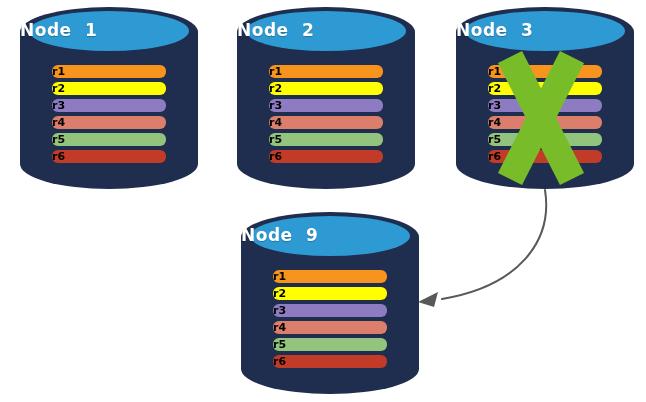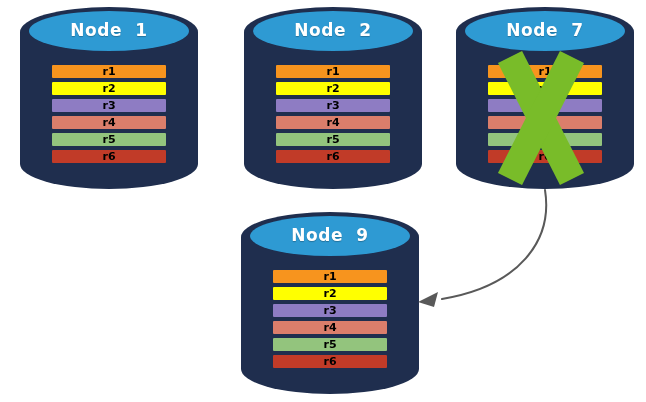--- a/index.html
+++ b/index.html
@@ -13,54 +13,53 @@
     height: 402px;
     background: #ffffff;
     overflow: hidden;
   }
   .node {
     position: absolute;
     width: 178px;
     height: 184px;
   }
   .node-1 { left: 20px;  top: 7px; }
-  .node-2 { left: 244px; top: 7px; }
+  .node-2 { left: 237px; top: 7px; }
   .node-3 { left: 456px; top: 7px; }
   .node-4 { left: 241px; top: 212px; }
   .cyl-svg {
     position: absolute;
     left: 0; top: 0;
     width: 178px; height: 184px;
   }
   .node-title {
     position: absolute;
     left: 0; right: 0;
     top: 13px;
-    text-align: center;
     color: #ffffff;
     font-size: 17px;
     font-weight: bold;
     word-spacing: 7px;
     letter-spacing: 0.5px;
     text-shadow: 0 1px 1px rgba(0,0,0,0.25);
   }
   .rows {
     position: absolute;
     left: 32px;
     top: 58px;
     width: 114px;
     display: flex;
     flex-direction: column;
     gap: 4px;
   }
   .row {
     height: 13px;
     line-height: 13px;
-    border-radius: 1px;
-    text-align: center;
+    border-radius: 6px;
+    text-align: left;
     font-size: 11px;
     font-weight: bold;
     color: #000000;
   }
   .x-overlay {
     position: absolute;
     left: 0; top: 0;
     width: 178px; height: 184px;
     overflow: visible;
   }
@@ -108,21 +107,21 @@
       <div class="row" style="background-color: rgb(147, 196, 125);">r5</div>
       <div class="row" style="background-color: rgb(193, 59, 40);">r6</div>
     </div>
   </div>
 
   <div class="node node-3">
     <svg class="cyl-svg" viewBox="0 0 178 184">
       <path d="M0,25 L0,157 A89,25 0 0 0 178,157 L178,25 A89,25 0 0 0 0,25 Z" fill="#1F2E4E"></path>
       <ellipse cx="89" cy="24" rx="80" ry="20" fill="#2E9AD3"></ellipse>
     </svg>
-    <div class="node-title">Node 7</div>
+    <div class="node-title">Node 3</div>
     <div class="rows">
       <div class="row" style="background-color: rgb(247, 148, 30);">r1</div>
       <div class="row" style="background-color: rgb(255, 255, 0);">r2</div>
       <div class="row" style="background-color: rgb(142, 124, 195);">r3</div>
       <div class="row" style="background-color: rgb(219, 126, 107);">r4</div>
       <div class="row" style="background-color: rgb(147, 196, 125);">r5</div>
       <div class="row" style="background-color: rgb(193, 59, 40);">r6</div>
     </div>
     <svg class="x-overlay" viewBox="0 0 178 184">
       <line x1="54" y1="50" x2="116" y2="172" stroke-width="27" stroke="#79BC29"></line>

